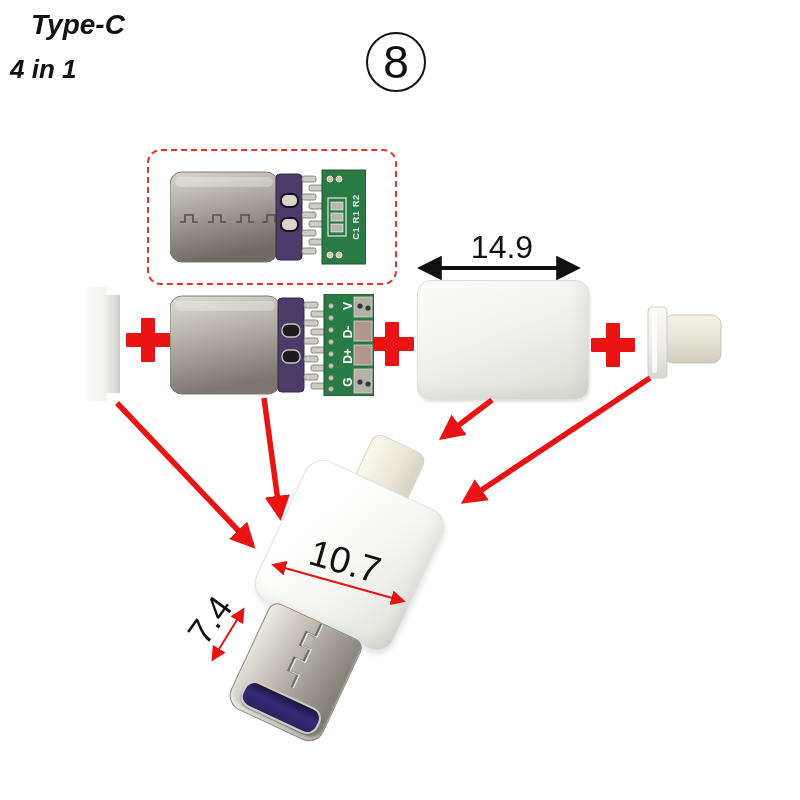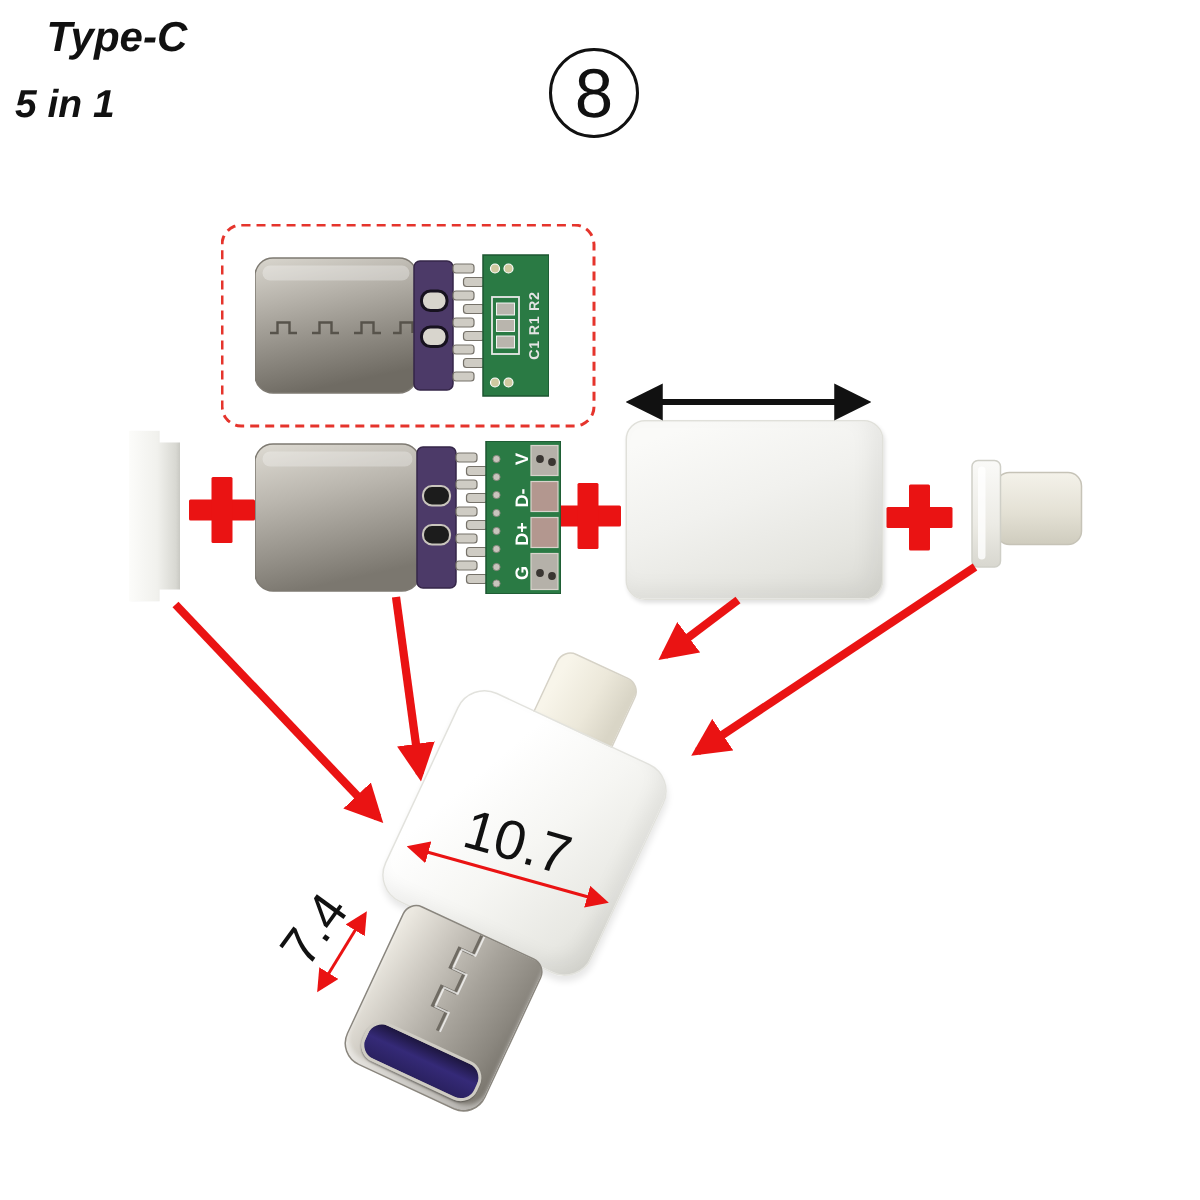--- a/index.html
+++ b/index.html
@@ -64,21 +64,21 @@
   .partsvg{position:absolute;}
   .overlay{position:absolute;left:0;top:0;z-index:40;pointer-events:none;}
 </style>
 </head>
 <body>
 
 <div class="stage">
 
   <div class="hdr">
     <div class="t1">Type-C</div>
-    <div class="t2">5 in 1</div>
+    <div class="t2">4 in 1</div>
   </div>
 
   <div class="badge">
     <span>8</span>
   </div>
 
   <div class="dashedbox"></div>
 
   <svg class="partsvg" style="left:170px;top:166px;" width="196" height="100" viewBox="0 0 196 100">
     <defs>
@@ -211,20 +211,21 @@
     <div class="body"></div>
     <div class="plug">
       <svg width="100" height="112" viewBox="0 0 100 112">
         <path d="M53,0 v14 h-10 v14 h10 v14 h-10 v14 h10 v14" stroke="#6f6b63" stroke-width="2" fill="none"></path>
         <path d="M55,0 v14 h-10 v14 h10 v14 h-10 v14 h10 v14" stroke="rgba(255,255,255,0.7)" stroke-width="1.2" fill="none"></path>
       </svg>
       <div class="tip"></div>
     </div>
   </div>
 
+  <div class="dim dim-149">14.9</div>
   <div class="dim dim-107">10.7</div>
   <div class="dim dim-74">7.4</div>
 
   <svg class="overlay" width="800" height="800" viewBox="0 0 800 800">
     <defs>
       <marker id="redHead" viewBox="0 0 10 10" refX="8" refY="5" markerWidth="4.6" markerHeight="4.6" orient="auto-start-reverse">
         <path d="M0,0 L10,5 L0,10 z" fill="#ea1313"></path>
       </marker>
       <marker id="redHeadThin" viewBox="0 0 10 10" refX="8" refY="5" markerWidth="7.5" markerHeight="7.5" orient="auto-start-reverse">
         <path d="M0,0 L10,5 L0,10 z" fill="#ea1313"></path>

